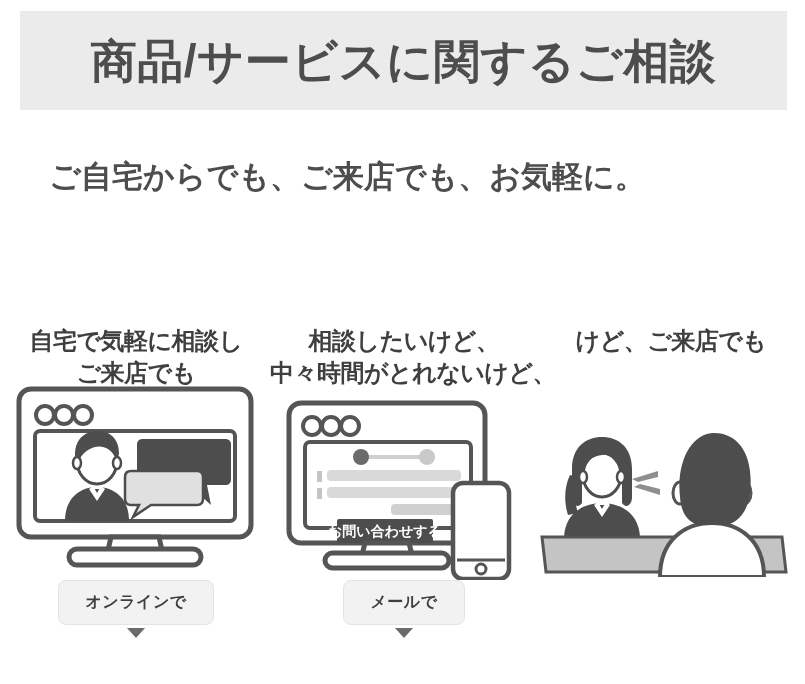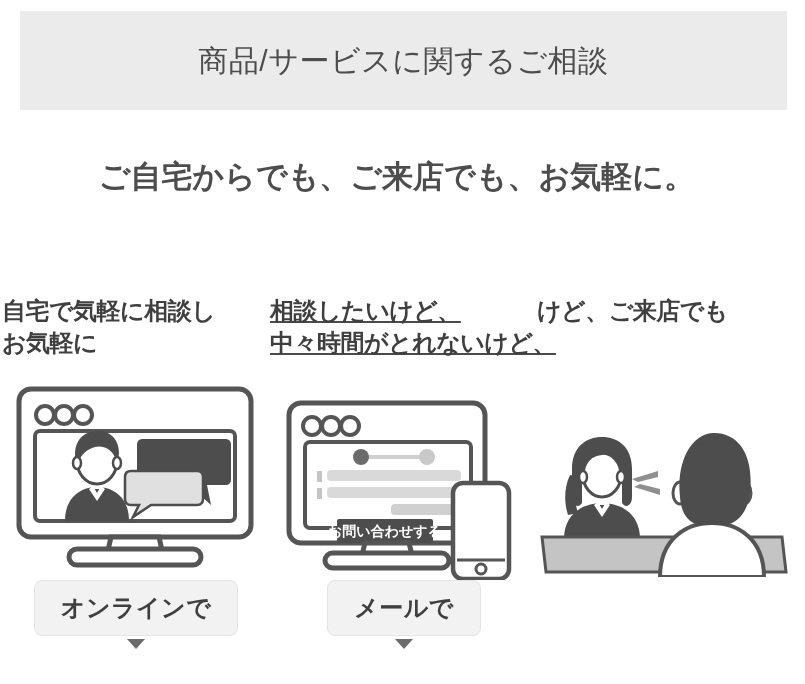--- a/index.html
+++ b/index.html
@@ -23,35 +23,35 @@
     top: 11px;
     width: 767px;
     height: 99px;
     background: #ebebeb;
     display: flex;
     align-items: center;
     justify-content: center;
     box-sizing: border-box;
   }
   .header-title {
-    font-size: 30px;
-    font-weight: normal;
+    font-size: 46px;
+    font-weight: bold;
     color: #4d4d4d;
     letter-spacing: 0.5px;
     line-height: 1;
     white-space: nowrap;
   }
 
   
   .subtitle-block {
     position: absolute;
     left: 0;
     top: 155px;
     width: 695px;
-    text-align: right;
+    text-align: center;
   }
   .subtitle-line {
     font-size: 31px;
     font-weight: bold;
     color: #4d4d4d;
     line-height: 1.45;
     white-space: nowrap;
   }
 
   
@@ -62,30 +62,31 @@
     width: 805px;
     height: 389px;
   }
   .column {
     position: absolute;
     top: 0;
     width: 268px;
     height: 389px;
   }
   .col-1 { left: 2px; }
-  .col-2 { left: 270px; text-decoration: underline; }
+  .col-2 { left: 270px; }
   .col-3 { left: 537px; }
 
   .col-caption {
-    text-align: left;
+    text-align: center;
     font-size: 24px;
     font-weight: bold;
     color: #3f3f3f;
     line-height: 1.35;
     letter-spacing: -0.5px;
+    margin-top: 30px;
   }
   .col-caption .cap-line { white-space: nowrap; }
 
   
   .figure {
     position: absolute;
     left: 0;
     width: 268px;
   }
   .col-1 .figure { top: 88px; }
@@ -105,21 +106,21 @@
   }
   .col-1 .pill-wrap { top: 285px; }
   .col-2 .pill-wrap { top: 285px; }
   .col-3 .pill-wrap { top: 318px; }
 
   .pill {
     background: #f2f2f2;
     border: 1px solid #e4e4e4;
     border-radius: 8px;
     padding: 11px 26px;
-    font-size: 24px;
+    font-size: 16px;
     font-weight: bold;
     color: #3f3f3f;
     text-align: center;
     white-space: nowrap;
     box-sizing: border-box;
     letter-spacing: 0.5px;
   }
   .pill-arrow {
     width: 0;
     height: 0;
@@ -138,21 +139,21 @@
 
 <div class="subtitle-block">
   <div class="subtitle-line">ご自宅からでも、ご来店でも、お気軽に。</div>
 </div>
 
 <div class="columns">
 
   <div class="column col-1">
     <div class="col-caption">
       <div class="cap-line">自宅で気軽に相談し</div>
-      <div class="cap-line">お気軽に</div>
+      <div class="cap-line">ご来店でも</div>
     </div>
 
     <div class="figure">
       <svg width="250" height="185" viewBox="0 0 250 185">
 
         <rect x="8" y="6" width="232" height="148" rx="12" ry="12" fill="#ffffff" stroke="#555555" stroke-width="5"></rect>
 
         <g fill="none" stroke="#555555" stroke-width="4">
           <circle cx="34" cy="32" r="9"></circle>
           <circle cx="53" cy="32" r="9"></circle>

